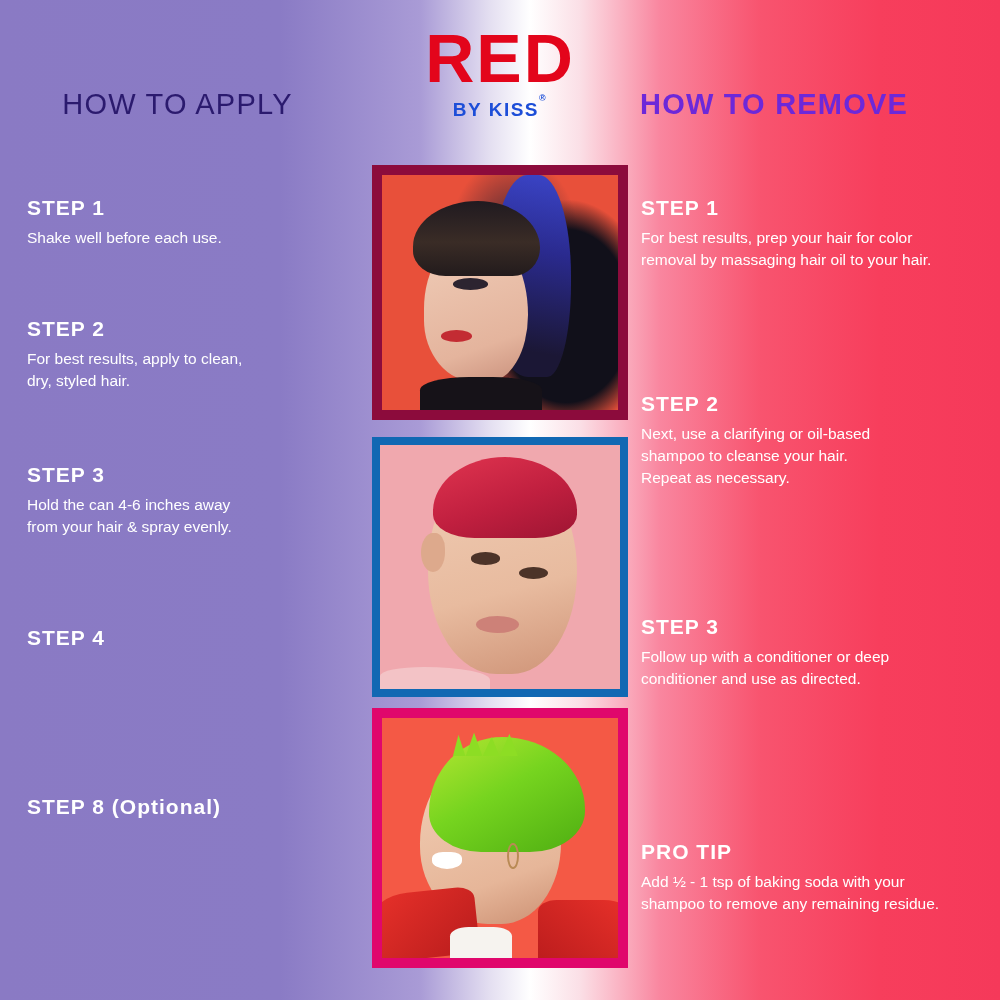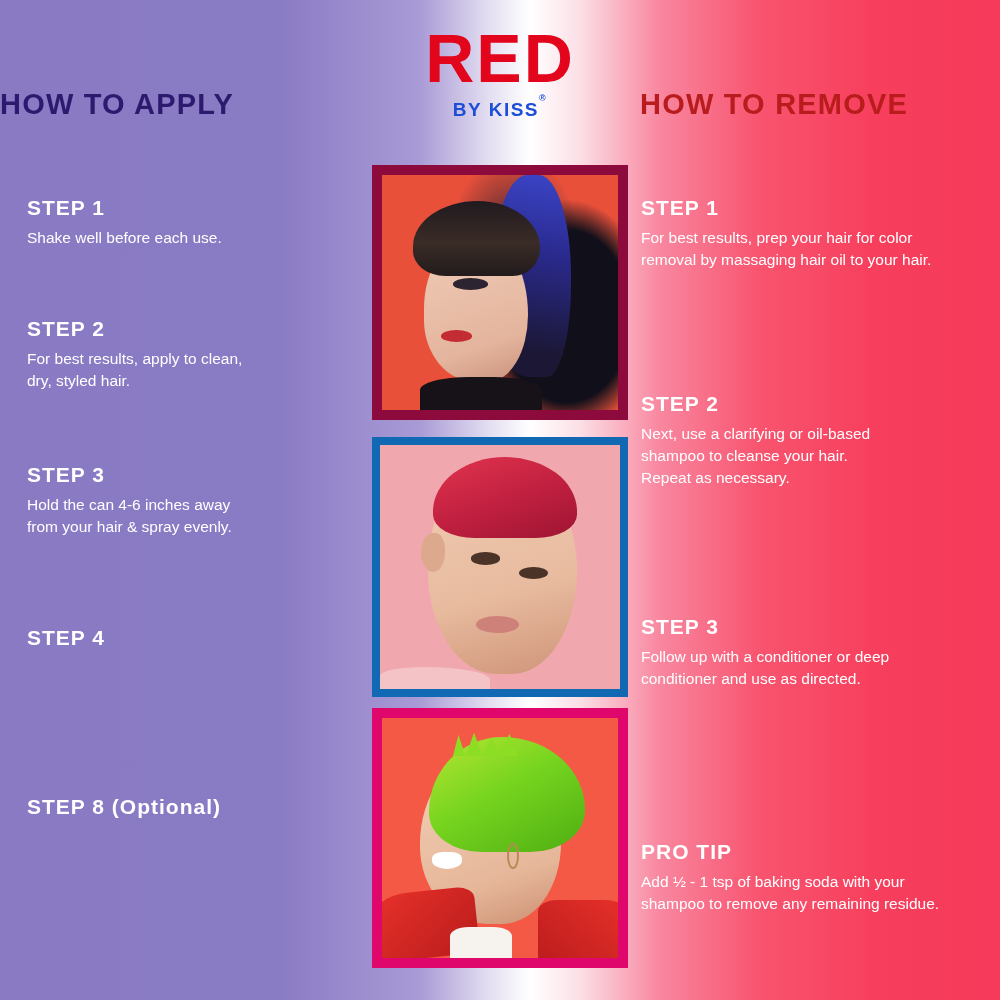--- a/index.html
+++ b/index.html
@@ -34,22 +34,22 @@
   .logo-sub{
     margin-top:7px;
     font-size:19px; font-weight:bold; color:#1d4ed8;
     letter-spacing:1.5px;
   }
   .logo-sub sup{ font-size:9px; top:-8px; position:relative; }
 
   
   .head-apply{
     position:absolute; left:0; width:355px; top:88px;
-    text-align:left;
-    font-size:29px; font-weight:bold; letter-spacing:1.2px;
+    text-align:center;
+    font-size:29px; font-weight:normal; letter-spacing:1.2px;
     color:#2b1a6e;
   }
   .head-remove{
     position:absolute; left:640px; width:350px; top:88px;
     text-align:left;
     font-size:29px; font-weight:bold; letter-spacing:1.2px;
     color:#8c0b26;
   }
 
   
@@ -146,21 +146,21 @@
 <body>
 
 <div class="logo-wrap">
   <div class="logo-red">RED</div>
   <div class="logo-sub">
     <span>BY KISS</span><sup>®</sup>
   </div>
 </div>
 
 <div class="head-apply" style="color: rgb(43, 26, 110);">HOW TO APPLY</div>
-<div class="head-remove" style="color: #b91c1c;">HOW TO REMOVE</div>
+<div class="head-remove" style="color: #6d28d9;">HOW TO REMOVE</div>
 
 <div class="col-left">
 
   <div class="step" style="top:196px">
     <h3>STEP 1</h3>
     <p>Shake well before each use.</p>
   </div>
 
   <div class="step" style="top:317px">
     <h3>STEP 2</h3>

